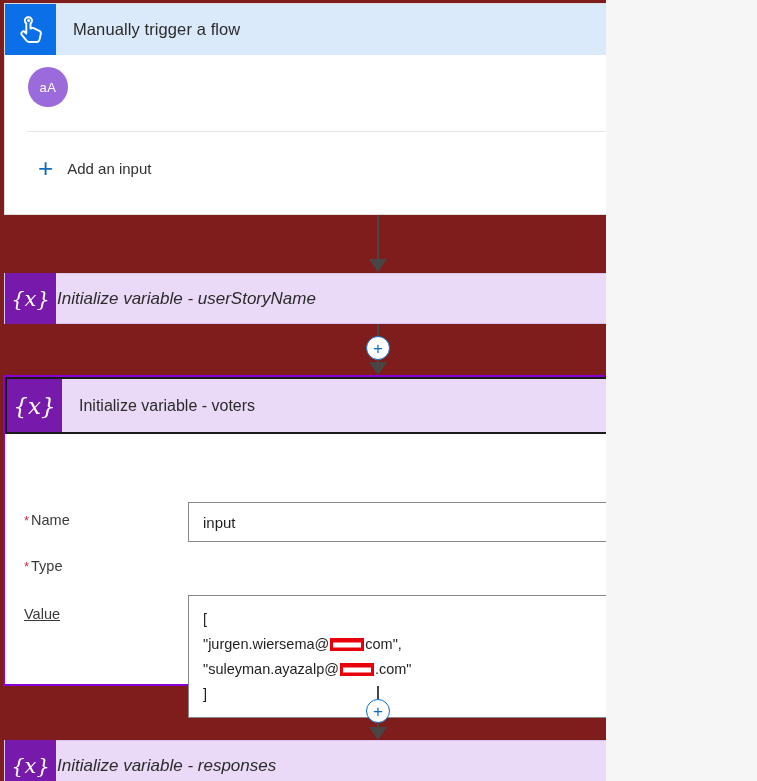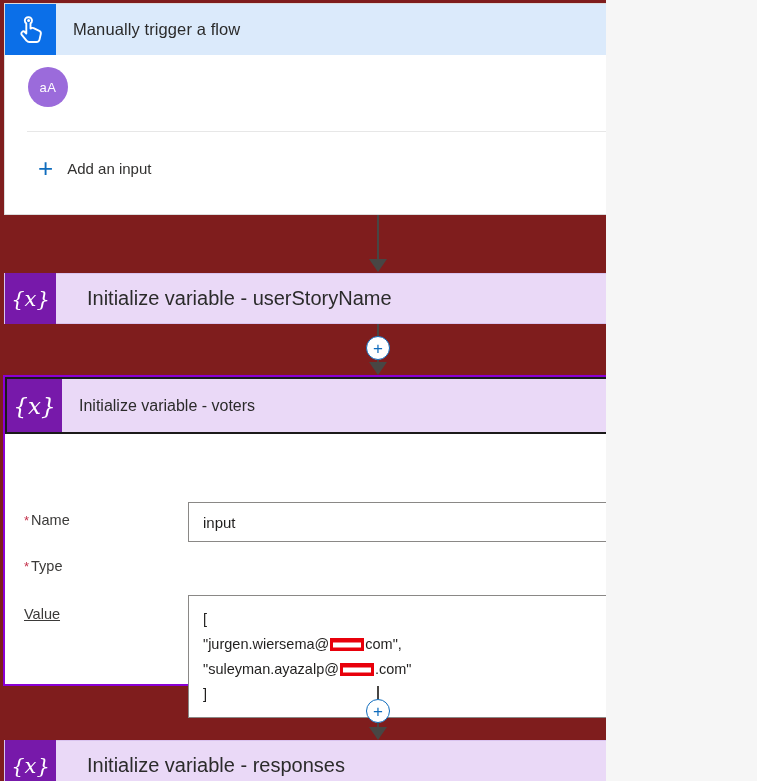--- a/index.html
+++ b/index.html
@@ -185,23 +185,24 @@
     width: 51px; height: 51px;
     flex: 0 0 51px;
     background: #7719aa;
     color: #fff;
     display: flex; align-items: center; justify-content: center;
     font-family: "DejaVu Serif", serif;
     font-style: italic;
     font-size: 21px;
   }
   .action-title {
-    margin-left: 31px;
-    font-size: 20px;
+    margin-left: 1px;
+    font-size: 17px;
     color: #2b2b2b;
+    font-style: italic;
   }
   .action-ellipsis {
     position: absolute;
     right: 20px;
     display: flex;
     gap: 5px;
   }
   .action-ellipsis i {
     width: 4px; height: 4px; border-radius: 50%;
     background: #0f6cbd; display: block;

